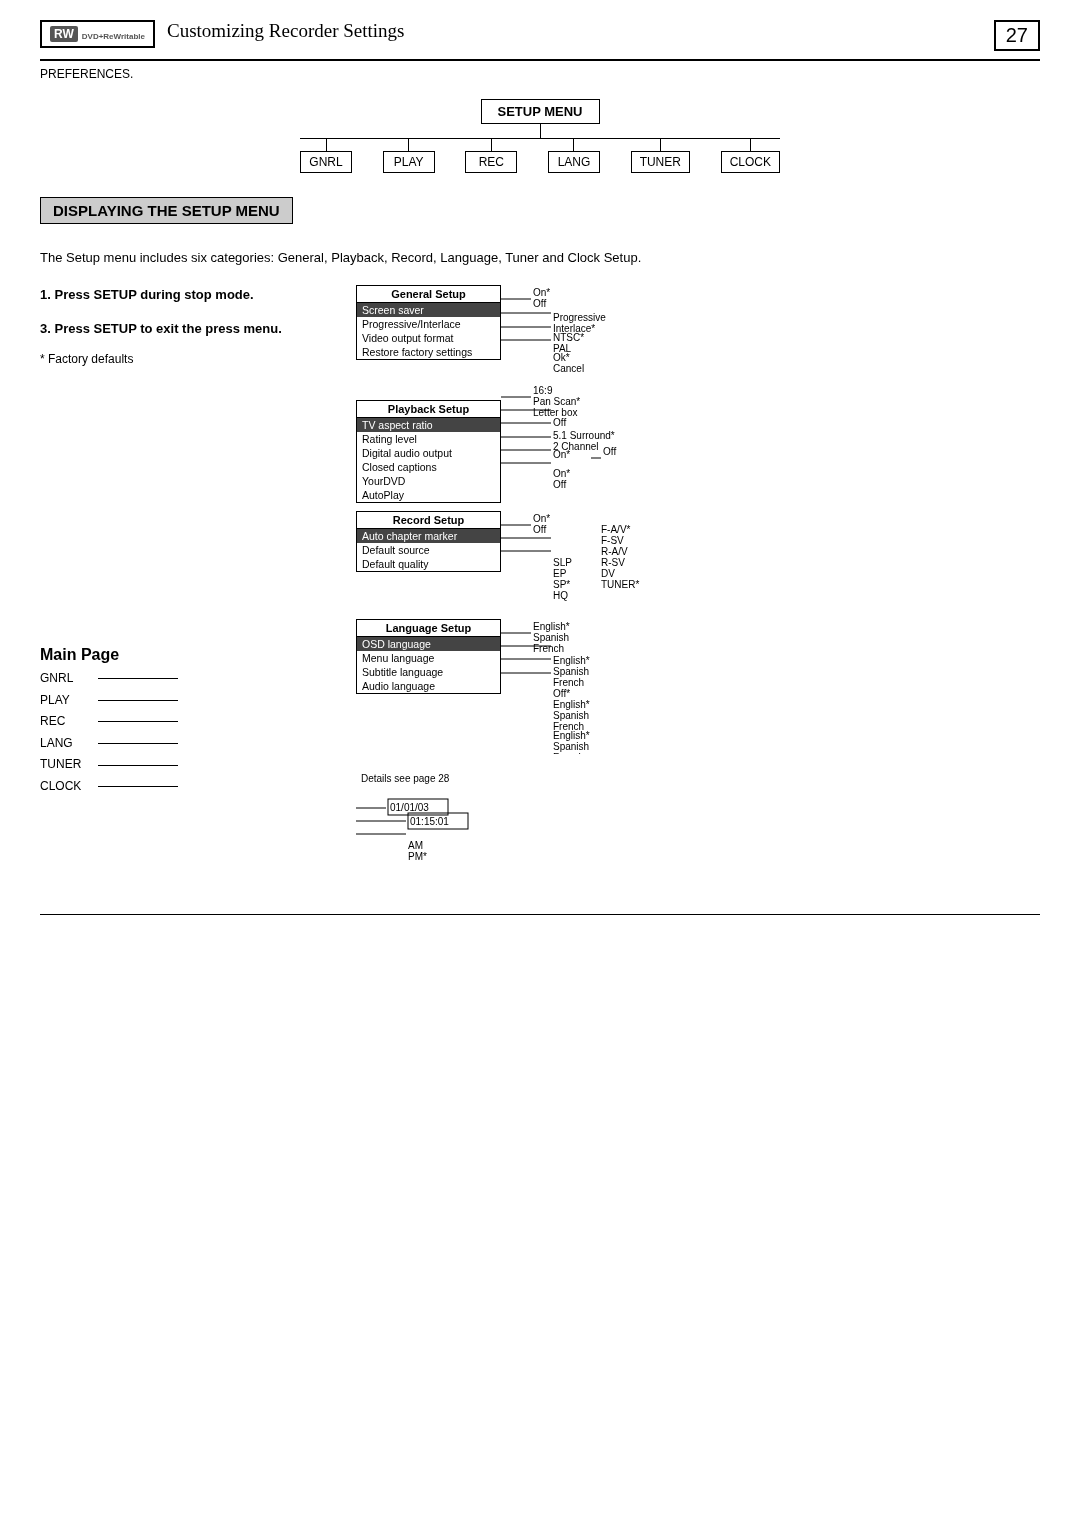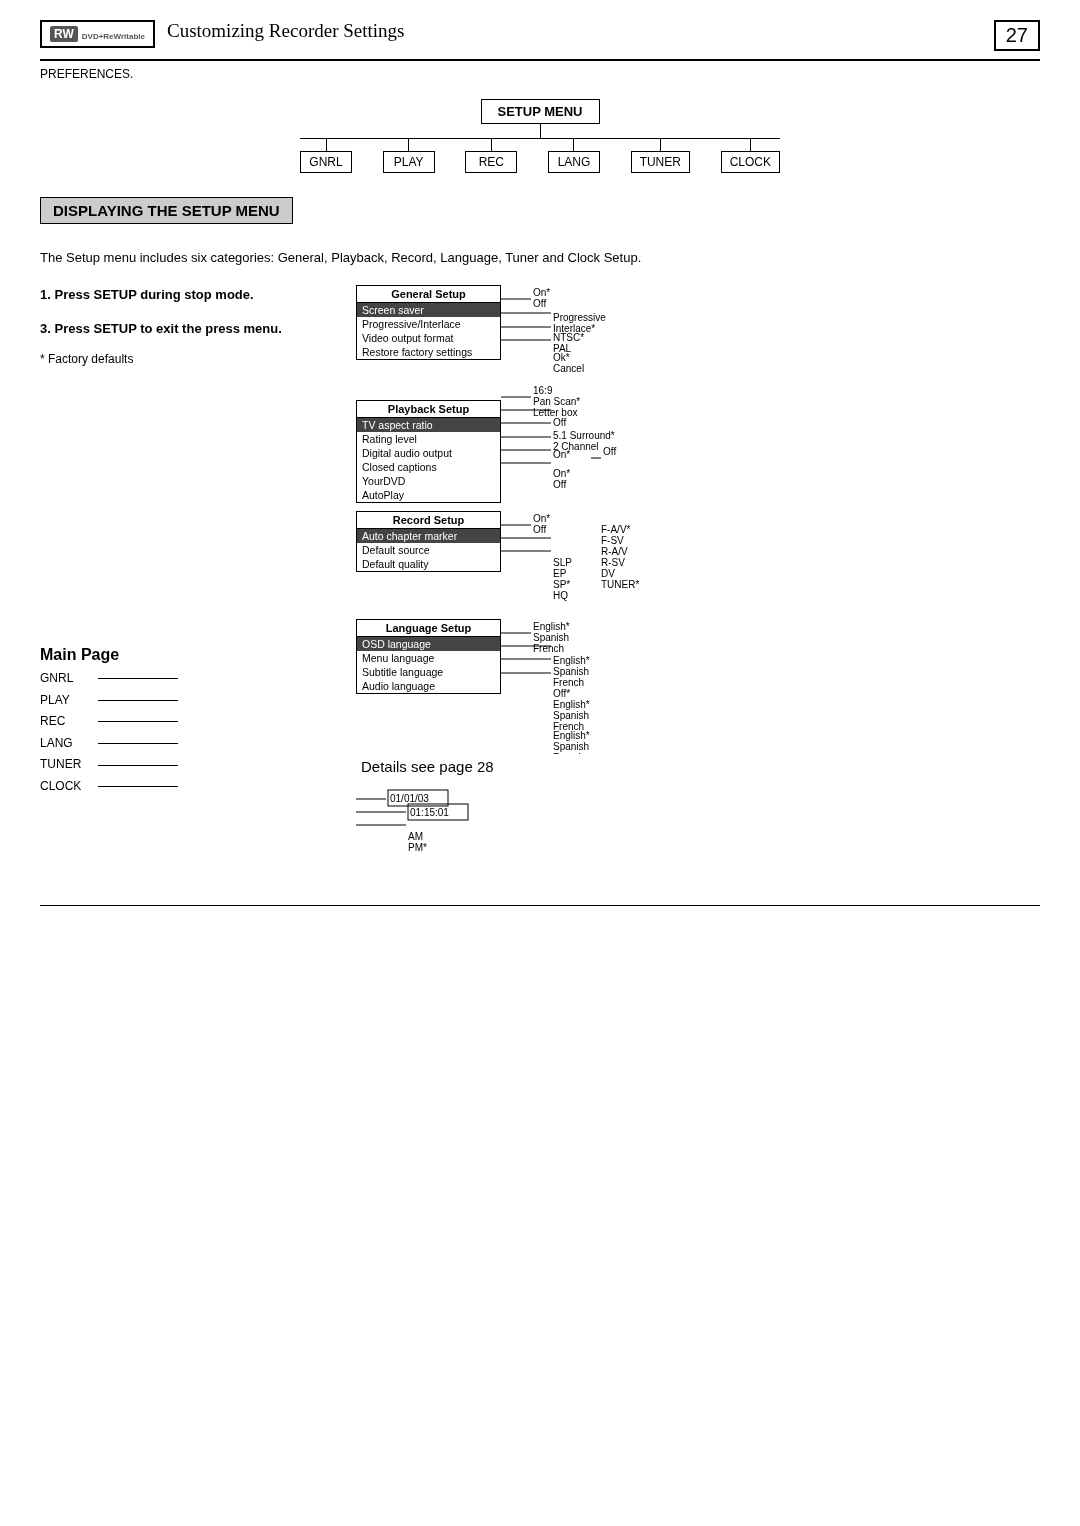--- a/index.html
+++ b/index.html
@@ -461,21 +461,21 @@
               <text x="52" y="89" font-size="10">English*</text>
               <text x="52" y="100" font-size="10">Spanish</text>
               <text x="52" y="111" font-size="10">French</text>
 
               <line x1="0" y1="54" x2="50" y2="54" stroke="#000" stroke-width="1"></line>
               <text x="52" y="120" font-size="10">English*</text>
               <text x="52" y="131" font-size="10">Spanish</text>
               <text x="52" y="142" font-size="10">French</text>
             </svg>
           </div>
-          <div style="font-size:15px;margin-top:4px;margin-left:5px;">Details see page 28</div>
+          <div style="font-size:10px;margin-top:19px;margin-left:5px;">Details see page 28</div>
         </div>
       </div>
 
       <div class="panel-wrapper" style="margin-top:10px;">
         <div style="display:flex;align-items:flex-start;">
           <svg width="200" height="80" style="flex-shrink:0;">
 
             <line x1="0" y1="14" x2="30" y2="14" stroke="#000" stroke-width="1"></line>
             <rect x="32" y="5" width="60" height="16" fill="none" stroke="#000" stroke-width="1"></rect>
             <text x="34" y="17" font-size="10">01/01/03</text>

